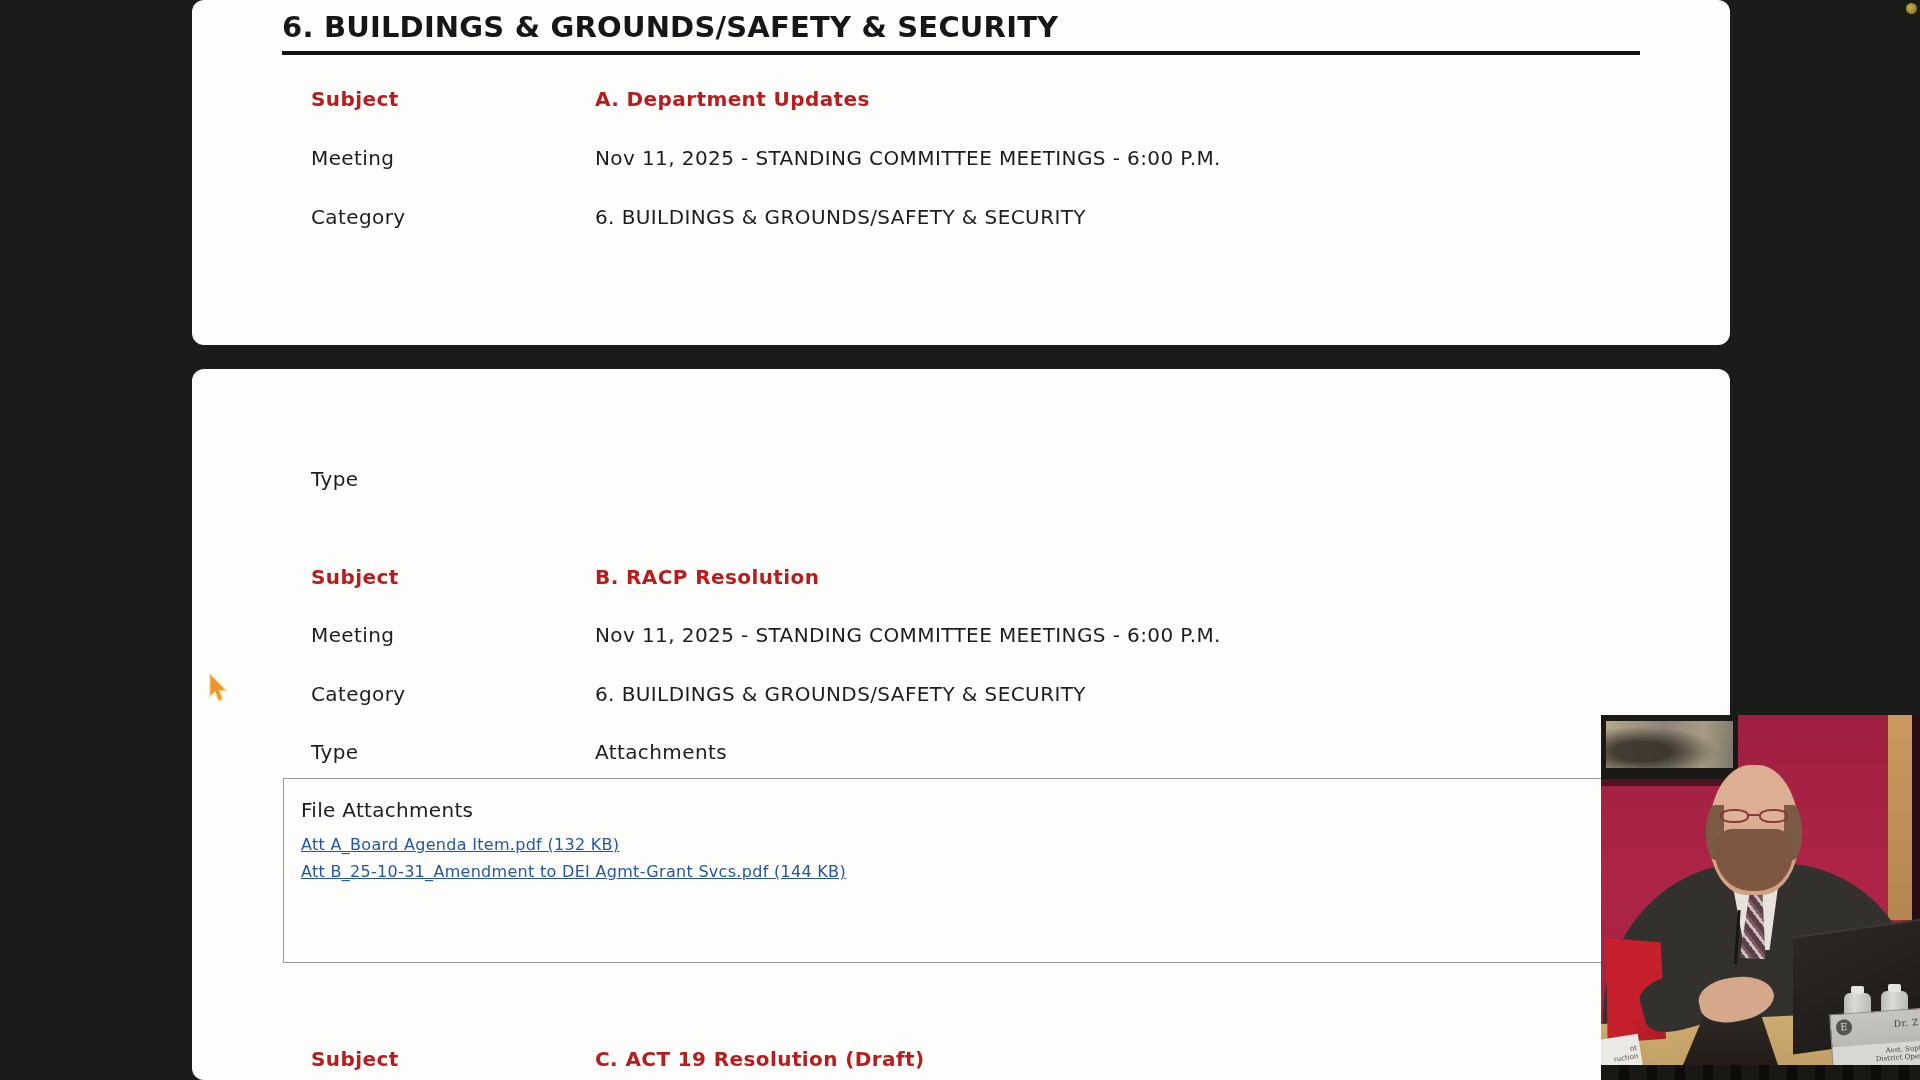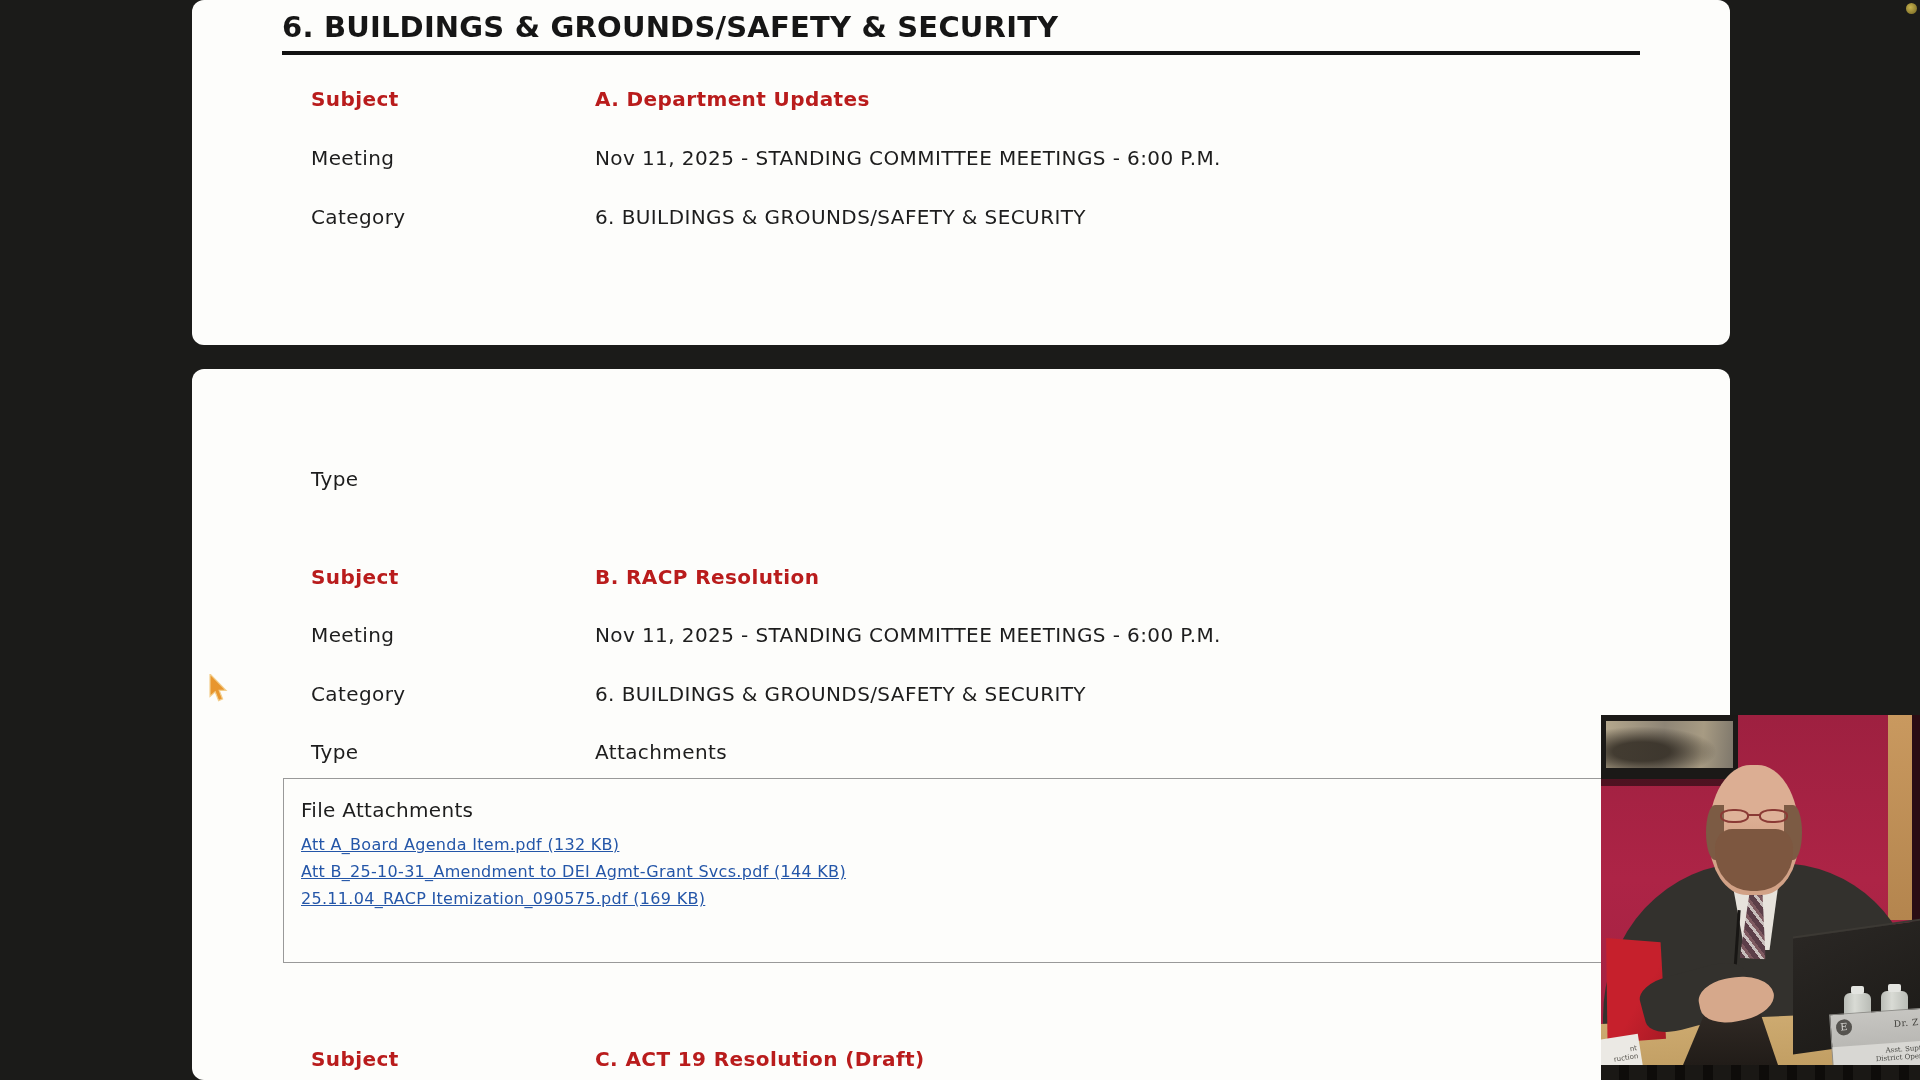--- a/index.html
+++ b/index.html
@@ -140,21 +140,20 @@
     </div>
     <div class="row" style="top:371px">
       <span class="label">Type</span>
       <span class="value">Attachments</span>
     </div>
 
     <div class="attach-box">
       <div class="attach-title">File Attachments</div>
       <a class="attach-link">Att A_Board Agenda Item.pdf (132 KB)</a>
       <a class="attach-link">Att B_25-10-31_Amendment to DEI Agmt-Grant Svcs.pdf (144 KB)</a>
-      <a class="attach-link">25.11.04_RACP Itemization_090575.pdf (169 KB)</a>
     </div>
 
     <div class="row bold" style="top:678px">
       <span class="label">Subject</span>
       <span class="value">C. ACT 19 Resolution (Draft)</span>
     </div>
   </div>
 
   <div class="webcam">
     <div class="wc-wall-dark"></div>

